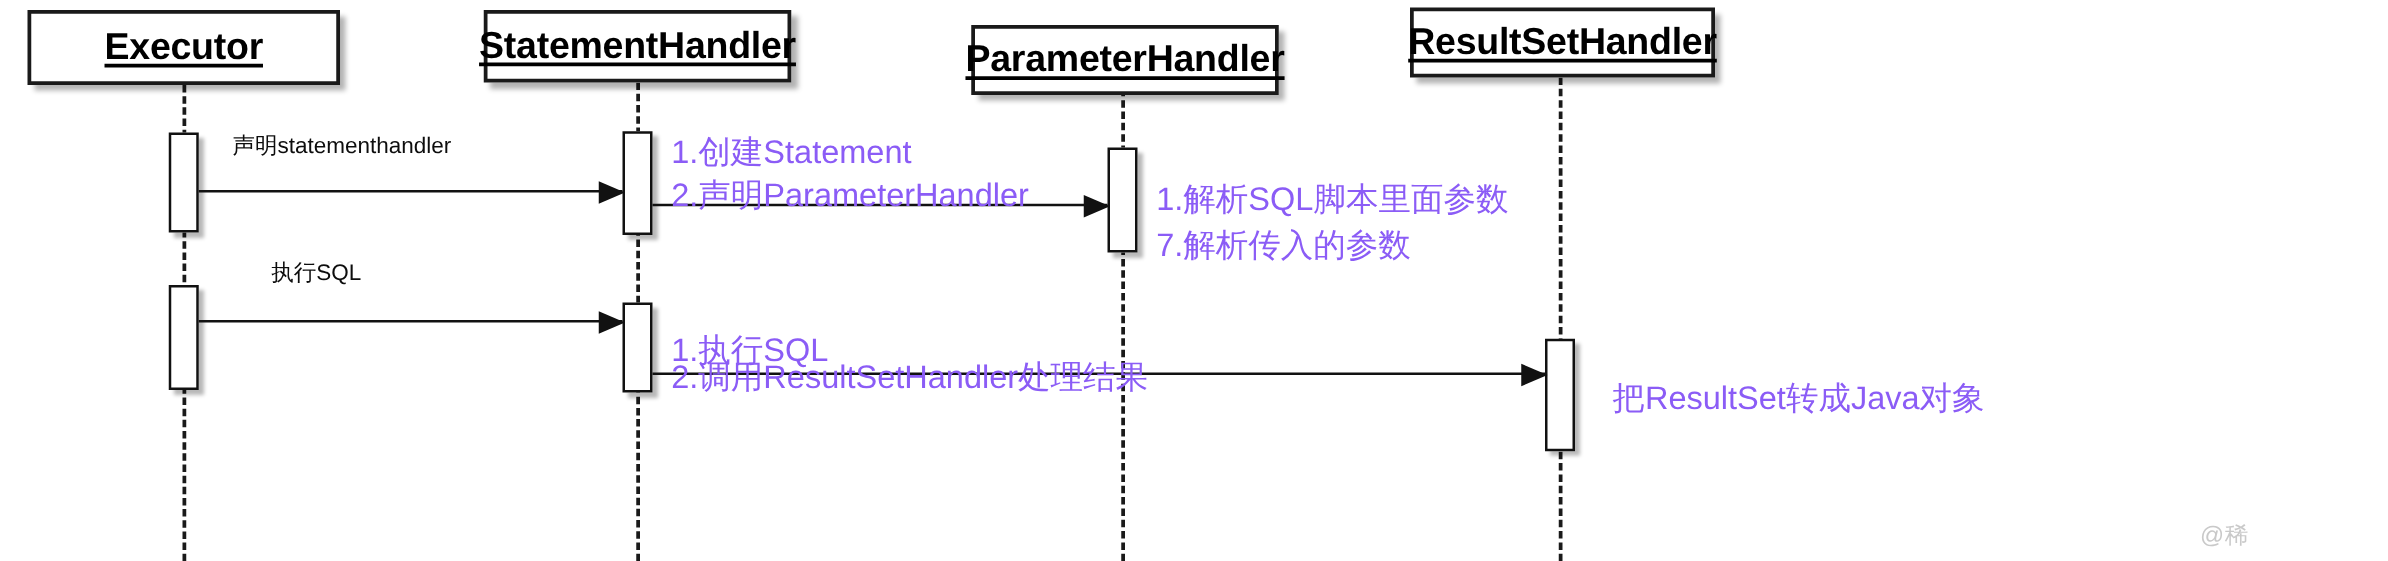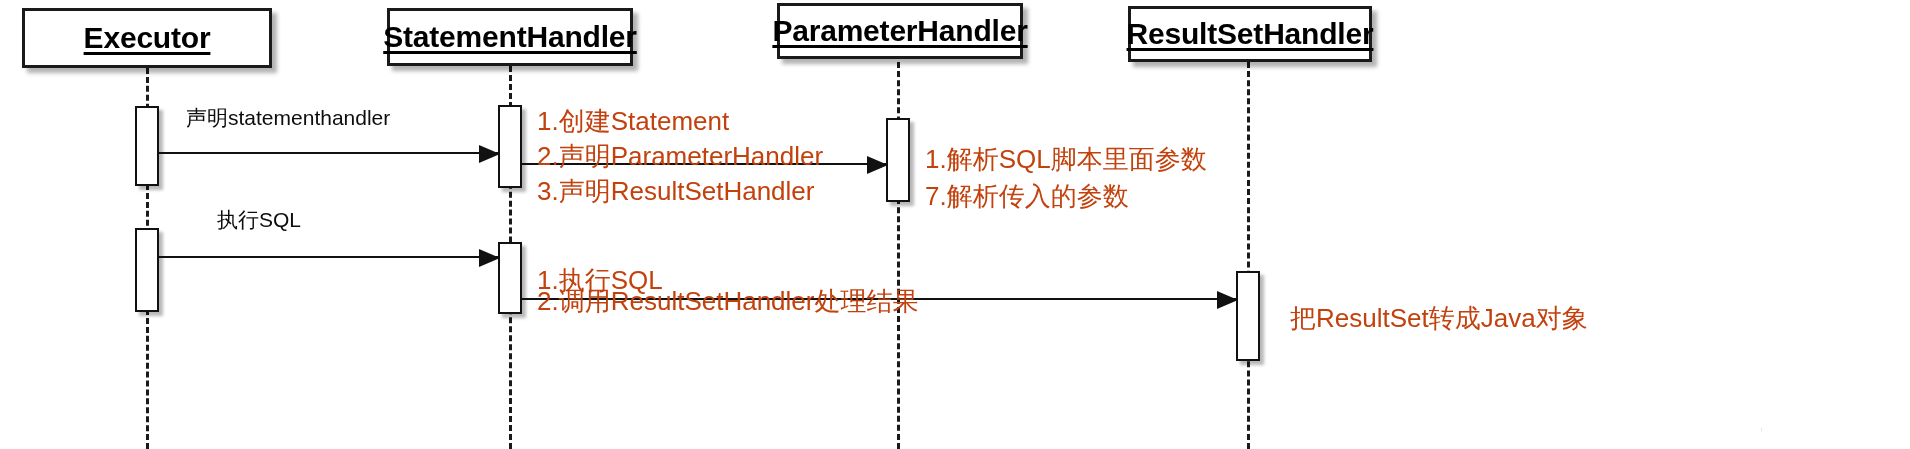--- a/index.html
+++ b/index.html
@@ -10,20 +10,21 @@
   body {
     font-family: "Liberation Sans", "DejaVu Sans", sans-serif;
     color: #000000;
   }
   #canvas {
     position: relative;
     width: 1762px;
     height: 449px;
     background: #ffffff;
     overflow: hidden;
+    padding-left: 37px;
   }
 
   
   .participant {
     position: absolute;
     box-sizing: border-box;
     background: #ffffff;
     border: 3px solid #1a1a1a;
     display: flex;
     align-items: center;
@@ -71,30 +72,30 @@
     width: 0;
     height: 0;
     border-top: 9.5px solid transparent;
     border-bottom: 9.5px solid transparent;
     border-left: 21px solid #111111;
   }
 
   
   .msg {
     position: absolute;
-    font-size: 21px;
+    font-size: 18px;
     line-height: 1.02;
     white-space: nowrap;
     color: #0d0d0d;
   }
   .note {
     position: absolute;
     font-size: 26px;
     white-space: nowrap;
-    color: #c2410c;
+    color: #8b5cf6;
   }
 
   
   .watermark {
     position: absolute;
     font-size: 19px;
     color: #c9c9c9;
     white-space: nowrap;
     letter-spacing: 0.5px;
   }
@@ -110,21 +111,21 @@
   <div class="lifeline" style="left:1247px; top:62px; height:387px;"></div>
 
   <div class="participant" style="left:22px; top:8px; width:250px; height:60px;">
     <span class="p-label">Executor</span>
   </div>
 
   <div class="participant" style="left:387px; top:8px; width:246px; height:58px;">
     <span class="p-label">StatementHandler</span>
   </div>
 
-  <div class="participant" style="left:777px; top:3px; width:246px; height:56px;">
+  <div class="participant" style="left:777px; top:20px; width:246px; height:56px;">
     <span class="p-label">ParameterHandler</span>
   </div>
 
   <div class="participant" style="left:1128px; top:6px; width:244px; height:56px;text-align:right;">
     <span class="p-label">ResultSetHandler</span>
   </div>
 
   <div class="activation" style="left:135px; top:106px; width:24px; height:80px;"></div>
 
   <div class="activation" style="left:135px; top:228px; width:24px; height:84px;"></div>
@@ -144,21 +145,20 @@
   <div class="arrow" style="left:159px; top:256px; width:339px;"></div>
 
   <div class="arrow" style="left:522px; top:298px; width:714px;"></div>
 
   <div class="msg" style="left:186px; top:107px;">声明statementhandler</div>
 
   <div class="msg" style="left:217px; top:209px;">执行SQL</div>
 
   <div class="note" style="left:537px; top:104px;">1.创建Statement</div>
   <div class="note" style="left:537px; top:139px;">2.声明ParameterHandler</div>
-  <div class="note" style="left:537px; top:174px;">3.声明ResultSetHandler</div>
 
   <div class="note" style="left:925px; top:142px;">1.解析SQL脚本里面参数</div>
   <div class="note" style="left:925px; top:179px;">7.解析传入的参数</div>
 
   <div class="note" style="left:537px; top:263px;">1.执行SQL</div>
   <div class="note" style="left:537px; top:284px;">2.调用ResultSetHandler处理结果</div>
 
   <div class="note" style="left:1290px; top:301px;">把ResultSet转成Java对象</div>
 
   <div class="watermark" style="left:1760px; top:415px;">@稀土掘金技术社区</div>

